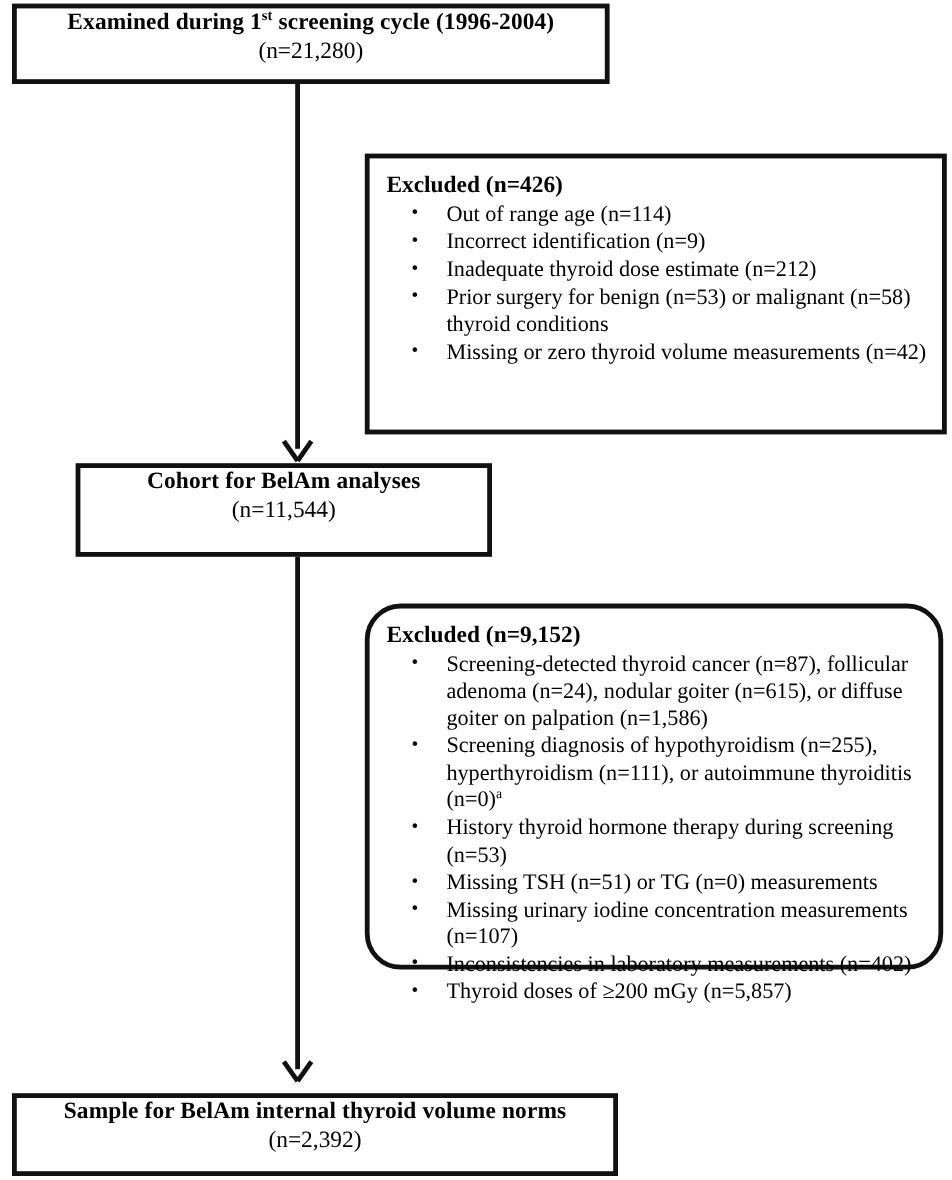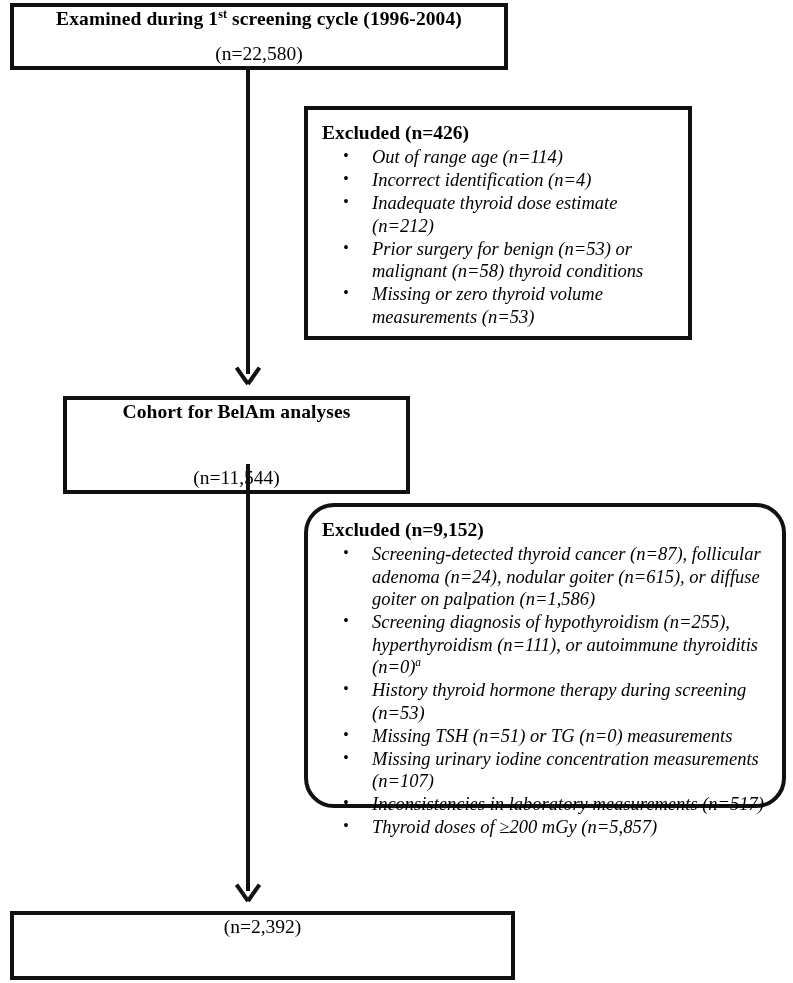--- a/index.html
+++ b/index.html
@@ -23,21 +23,21 @@
     position: absolute;
     box-sizing: border-box;
     border: 4px solid #111111;
     background: #ffffff;
   }
 
   .center-box {
     display: flex;
     flex-direction: column;
     align-items: center;
-    justify-content: space-between;
+    justify-content: flex-start;
     text-align: center;
     line-height: 1.22;
   }
   .center-box .title {
     font-weight: bold;
     font-size: 19.5px;
     letter-spacing: 0.1px;
     white-space: nowrap;
   }
   .center-box .count {
@@ -57,21 +57,20 @@
   .excl-heading {
     font-weight: bold;
     font-size: 19.5px;
     margin: 0 0 2px 2px;
     line-height: 1.2;
   }
   ul.excl-list {
     list-style: none;
     margin: 0;
     padding: 0;
-    font-style: italic;
   }
   ul.excl-list li {
     position: relative;
     font-size: 18.5px;
     line-height: 1.215;
     padding-left: 52px;
     margin: 0 0 0.5px 0;
   }
   ul.excl-list li::before {
     content: "\2022";
@@ -119,55 +118,56 @@
 </style>
 </head>
 <body>
 
 <div id="flowchart">
 
   <div class="node-box center-box" style="left:10px; top:3px; width:498px; height:67px;">
     <div class="title">
       <span>Examined during 1</span><sup>st</sup><span> screening cycle (1996-2004)</span>
     </div>
-    <div class="count">(n=22,580)</div>
+    <div class="count">(n=21,280)</div>
   </div>
 
   <div class="connector-line" style="left:246px; top:70px; width:4px; height:304px;"></div>
   <div class="arrow-head" style="left:246px; top:364px;"></div>
 
-  <div class="node-box excl-box" style="left:304px; top:106px; width:388px; height:234px;">
+  <div class="node-box excl-box" style="left:304px; top:128px; width:485px; height:234px;">
     <div class="excl-heading">Excluded (n=426)</div>
     <ul class="excl-list">
       <li><span>Out of range age (n=114)</span></li>
-      <li><span>Incorrect identification (n=4)</span></li>
+      <li><span>Incorrect identification (n=9)</span></li>
       <li><span>Inadequate thyroid dose estimate (n=212)</span></li>
       <li><span>Prior surgery for benign (n=53) or malignant (n=58) thyroid conditions</span></li>
-      <li><span>Missing or zero thyroid volume measurements (n=53)</span></li>
+      <li><span>Missing or zero thyroid volume measurements (n=42)</span></li>
     </ul>
   </div>
 
-  <div class="node-box center-box" style="left:63px; top:396px; width:347px; height:98px;">
+  <div class="node-box center-box" style="left:63px; top:386px; width:347px; height:78px;">
     <div class="title">Cohort for BelAm analyses</div>
     <div class="count">(n=11,544)</div>
   </div>
 
   <div class="connector-line" style="left:246px; top:464px; width:4px; height:427px;"></div>
   <div class="arrow-head" style="left:246px; top:881px;"></div>
 
   <div class="node-box excl-box" style="left:304px; top:503px; width:482px; height:305px;border-radius:30px;">
     <div class="excl-heading">Excluded (n=9,152)</div>
     <ul class="excl-list">
       <li><span>Screening-detected thyroid cancer (n=87), follicular adenoma (n=24), nodular goiter (n=615), or diffuse goiter on palpation (n=1,586)</span></li>
       <li><span>Screening diagnosis of hypothyroidism (n=255), hyperthyroidism (n=111), or autoimmune thyroiditis (n=0)</span><sup>a</sup></li>
       <li><span>History thyroid hormone therapy during screening (n=53)</span></li>
       <li><span>Missing TSH (n=51) or TG (n=0) measurements</span></li>
       <li><span>Missing urinary iodine concentration measurements (n=107)</span></li>
-      <li><span>Inconsistencies in laboratory measurements (n=517)</span></li>
+      <li><span>Inconsistencies in laboratory measurements (n=402)</span></li>
       <li><span>Thyroid doses of ≥200 mGy (n=5,857)</span></li>
     </ul>
   </div>
 
   <div class="node-box center-box" style="left:10px; top:911px; width:505px; height:69px;">
+    <div class="title">Sample for BelAm internal thyroid volume norms</div>
     <div class="count">(n=2,392)</div>
   </div>
 
 </div>
 
 </body></html>

